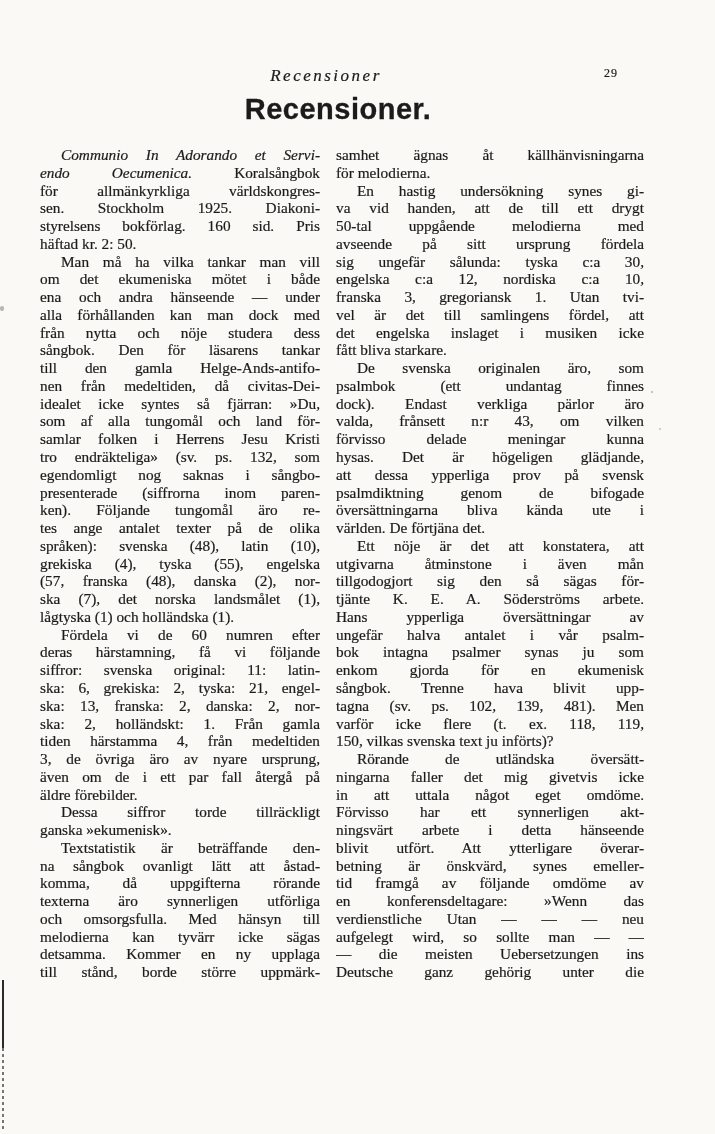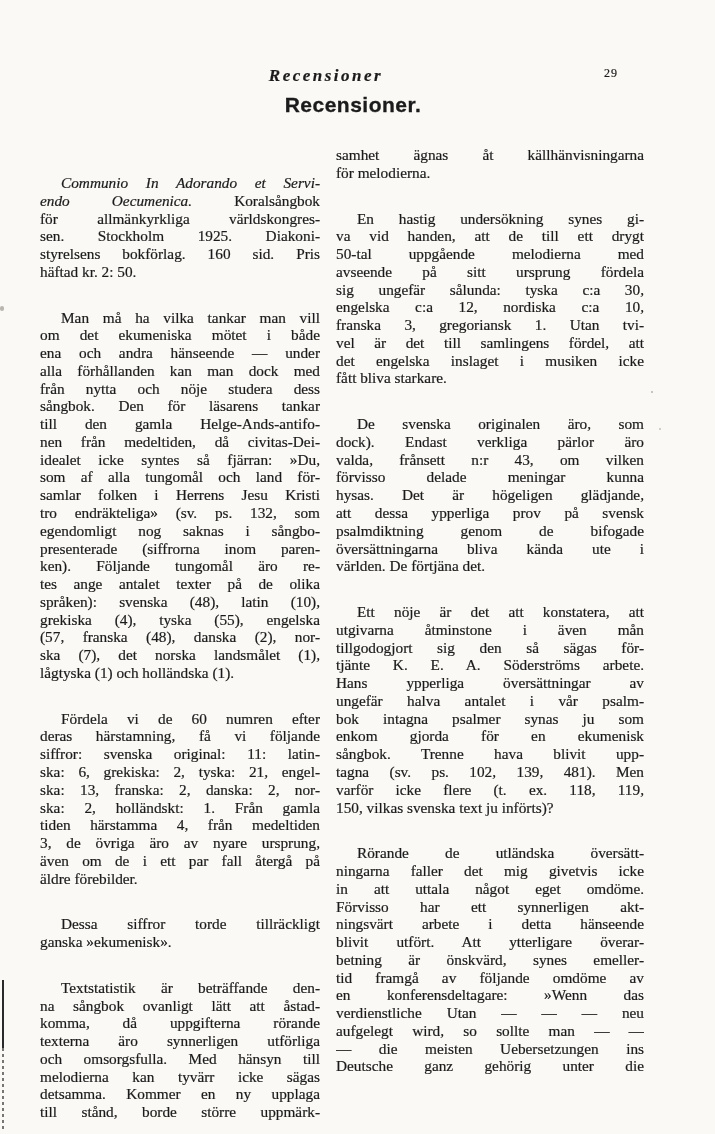--- a/index.html
+++ b/index.html
@@ -17,53 +17,51 @@
     overflow:hidden;
     -webkit-text-stroke:0.2px #1b1b1b;
   }
   .running-header{
     position:absolute;top:66px;left:0;width:652px;
     text-align:center;
     font-style:italic;
     font-size:17px;
     letter-spacing:2.5px;
     white-space:nowrap;
-    font-weight:bold;
   }
   .page-number{
     position:absolute;top:66px;left:604px;
     font-size:12px;
     letter-spacing:1px;
   }
   .heading{
     position:absolute;top:93px;left:0;width:676px;
     text-align:center;
     font-family:"Liberation Sans", sans-serif;
     font-weight:bold;
-    font-size:21px;
+    font-size:29px;
     letter-spacing:0.5px;
-    padding-left:15px;
     -webkit-text-stroke:0.3px #1b1b1b;
   }
   .col{
     position:absolute;top:146px;
     font-size:15.3px;
     line-height:17.77px;
   }
   .col-left{left:40px;width:280px;}
   .col-right{left:336px;width:308px;}
   .line{
     text-align:justify;
     text-align-last:justify;
     white-space:normal;
     overflow:hidden;
     height:17.77px;
   }
   .line.end{text-align-last:left;}
-  .line.ind{text-indent:21px;margin-top:28px;}
+  .line.ind{text-indent:21px;}
   .it{font-style:italic;}
   .artifact{position:absolute;pointer-events:none;}
   .artifact-line-solid{
     left:2px;top:980px;width:2px;height:68px;
     background:#2a2a2a;
   }
   .artifact-line-dotted{
     left:2px;top:1048px;width:1.6px;height:84px;
     background:repeating-linear-gradient(to bottom,#4a4a4a 0 2.5px,transparent 2.5px 6px);
     opacity:.75;
@@ -138,20 +136,21 @@
       <div class="line">va vid handen, att de till ett drygt</div>
       <div class="line">50-tal uppgående melodierna med</div>
       <div class="line">avseende på sitt ursprung fördela</div>
       <div class="line">sig ungefär sålunda: tyska c:a 30,</div>
       <div class="line">engelska c:a 12, nordiska c:a 10,</div>
       <div class="line">franska 3, gregoriansk 1. Utan tvi-</div>
       <div class="line">vel är det till samlingens fördel, att</div>
       <div class="line">det engelska inslaget i musiken icke</div>
       <div class="line end">fått bliva starkare.</div>
       <div class="line ind">De svenska originalen äro, som</div>
+      <div class="line">psalmbok (ett undantag finnes</div>
       <div class="line">dock). Endast verkliga pärlor äro</div>
       <div class="line">valda, frånsett n:r 43, om vilken</div>
       <div class="line">förvisso delade meningar kunna</div>
       <div class="line">hysas. Det är högeligen glädjande,</div>
       <div class="line">att dessa ypperliga prov på svensk</div>
       <div class="line">psalmdiktning genom de bifogade</div>
       <div class="line">översättningarna bliva kända ute i</div>
       <div class="line end">världen. De förtjäna det.</div>
       <div class="line ind">Ett nöje är det att konstatera, att</div>
       <div class="line">utgivarna åtminstone i även mån</div>

